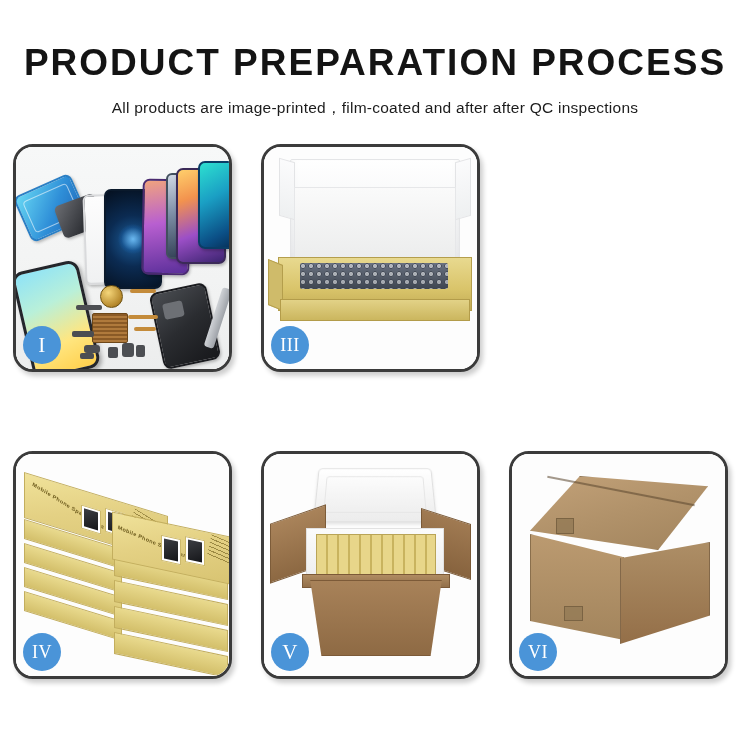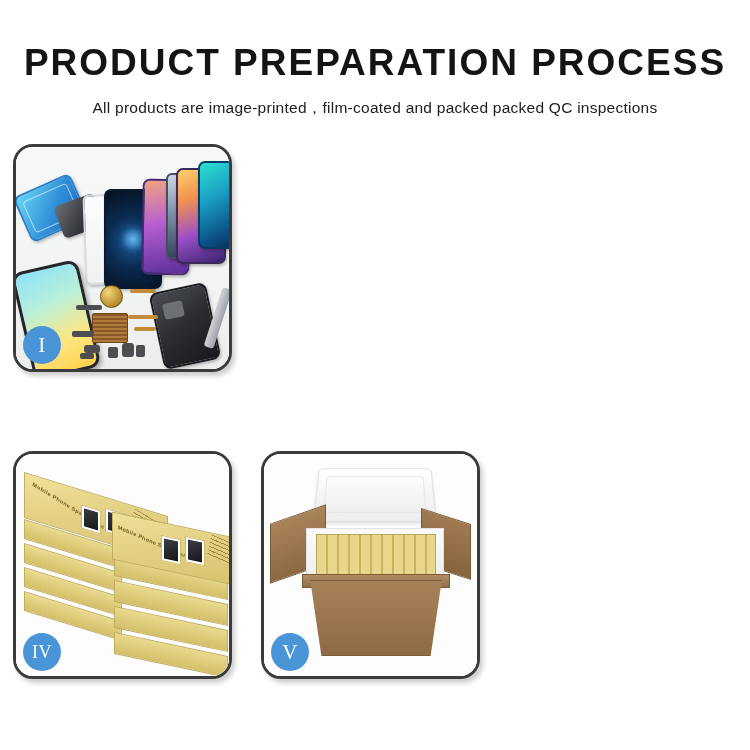--- a/index.html
+++ b/index.html
@@ -205,21 +205,21 @@
   .seam{position:absolute;background:rgba(90,70,45,.55);}
   .tapeb{position:absolute;background:rgba(150,124,88,.9);border:1px solid rgba(110,88,58,.7);}
 </style>
 </head>
 <body>
 
 <div class="page">
 
   <div class="header">
     <h1 class="title">PRODUCT PREPARATION PROCESS</h1>
-    <p class="subtitle">All products are image-printed，film-coated and packed packed QC inspections</p>
+    <p class="subtitle">All products are image-printed，film-coated and after after QC inspections</p>
   </div>
 
   <div class="grid">
 
     <div class="row">
 
       <div class="panel">
         <div class="panel-clip">
           <div class="scene p1">
             <div class="ph ph-a"></div>
@@ -244,20 +244,32 @@
             <div class="flex" style="left:114px;top:142px;width:26px;"></div>
             <div class="flex" style="left:112px;top:168px;width:30px;"></div>
             <div class="flex" style="left:118px;top:180px;width:22px;"></div>
             <div class="tweez"></div>
           </div>
         </div>
         <div class="badge">I</div>
       </div>
 
 
+      <div class="panel">
+        <div class="panel-clip">
+          <div class="scene p3">
+            <div class="lid3"></div>
+            <div class="foam3"></div>
+            <div class="tray3"></div>
+            <div class="bub3"></div>
+            <div class="tray3front"></div>
+          </div>
+        </div>
+        <div class="badge wide">III</div>
+      </div>
 
     </div>
 
     <div class="row">
 
       <div class="panel">
         <div class="panel-clip">
           <div class="scene p4">
             <div class="stack">
 
@@ -306,16 +318,29 @@
             <div class="flapR"></div>
             <div class="foambox"></div>
             <div class="ybars"></div>
             <div class="cartonRim"></div>
             <div class="cartonF"></div>
           </div>
         </div>
         <div class="badge">V</div>
       </div>
 
+      <div class="panel">
+        <div class="panel-clip">
+          <div class="scene p6">
+            <div class="ctop"></div>
+            <div class="cfront"></div>
+            <div class="cside"></div>
+            <div class="seam" style="left:34px;top:36px;width:150px;height:2px;transform:rotate(11deg);"></div>
+            <div class="tapeb" style="left:44px;top:64px;width:16px;height:14px;"></div>
+            <div class="tapeb" style="left:52px;top:152px;width:17px;height:13px;"></div>
+          </div>
+        </div>
+        <div class="badge wide">VI</div>
+      </div>
 
     </div>
   </div>
 </div>
 
 </body></html>

